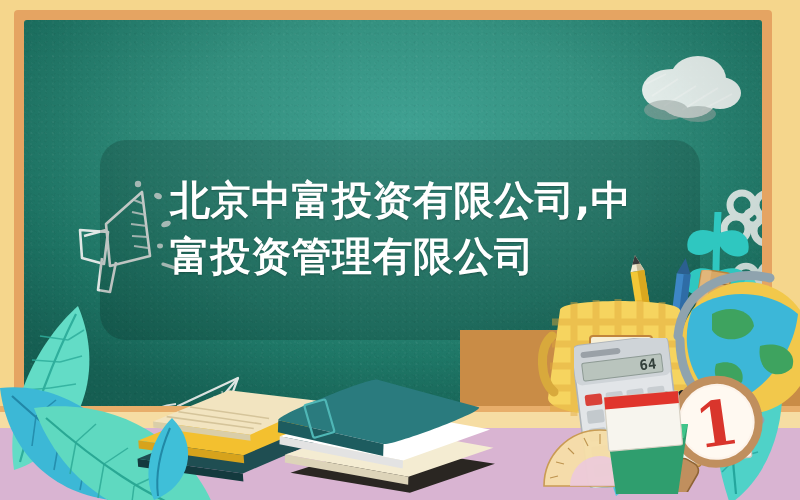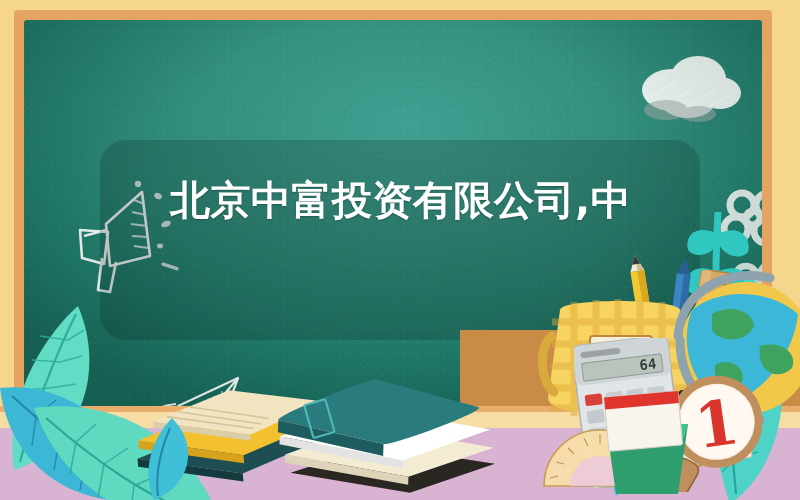--- a/index.html
+++ b/index.html
@@ -214,21 +214,21 @@
             <path d="M102 19 L106 52"></path>
         </g>
       </svg>
     </div>
 
     <div class="board-vignette"></div>
 
     <div class="text-plate" style="left:76px;top:120px;width:600px;height:200px;"></div>
   </div>
 
-  <div class="headline"><span>北京中富投资有限公司,中</span><br></div>
+  <div class="headline"><span>北京中富投资有限公司,中</span><br><span>富投资管理有限公司</span></div>
 
   <div class="desk-wood"></div>
   <div class="desk-tan2"></div>
   <div class="desk-tan"></div>
   <div class="desk-purple"></div>
 
   <div class="leaf leaf-l1">
     <svg width="150" height="190" viewBox="0 0 150 190">
       <path d="M94 6 C56 40 20 104 30 170 C92 150 124 76 94 6 Z" fill="#63dcc6"></path>
       <path d="M92 14 C70 58 48 116 36 162" stroke="#2fae9c" stroke-width="2.2" fill="none"></path>

